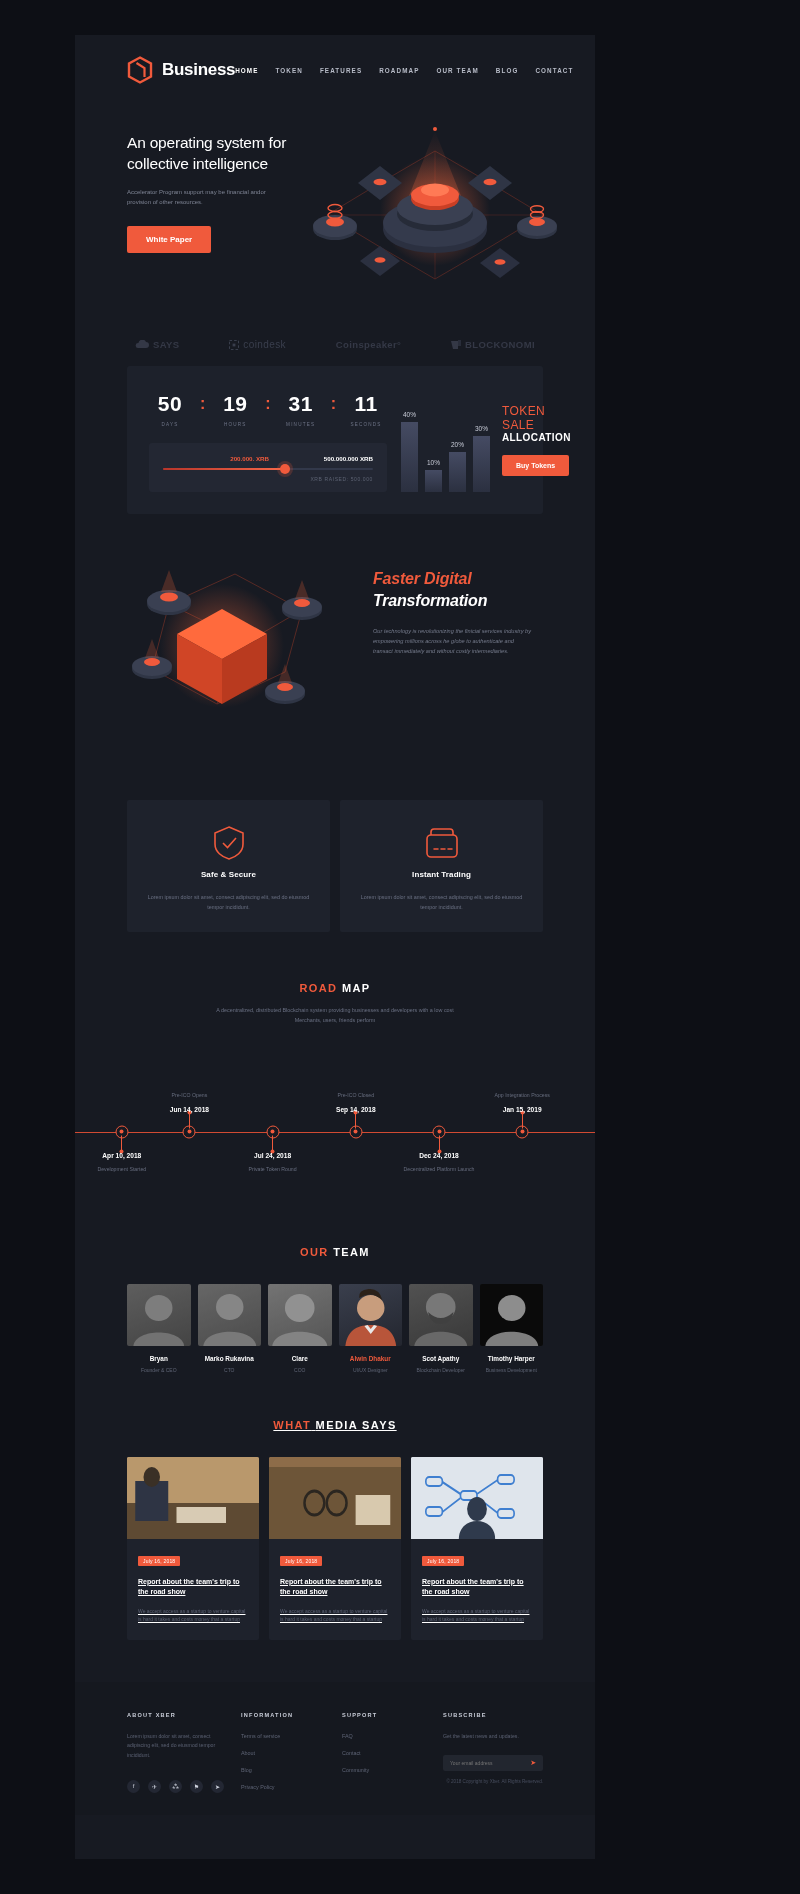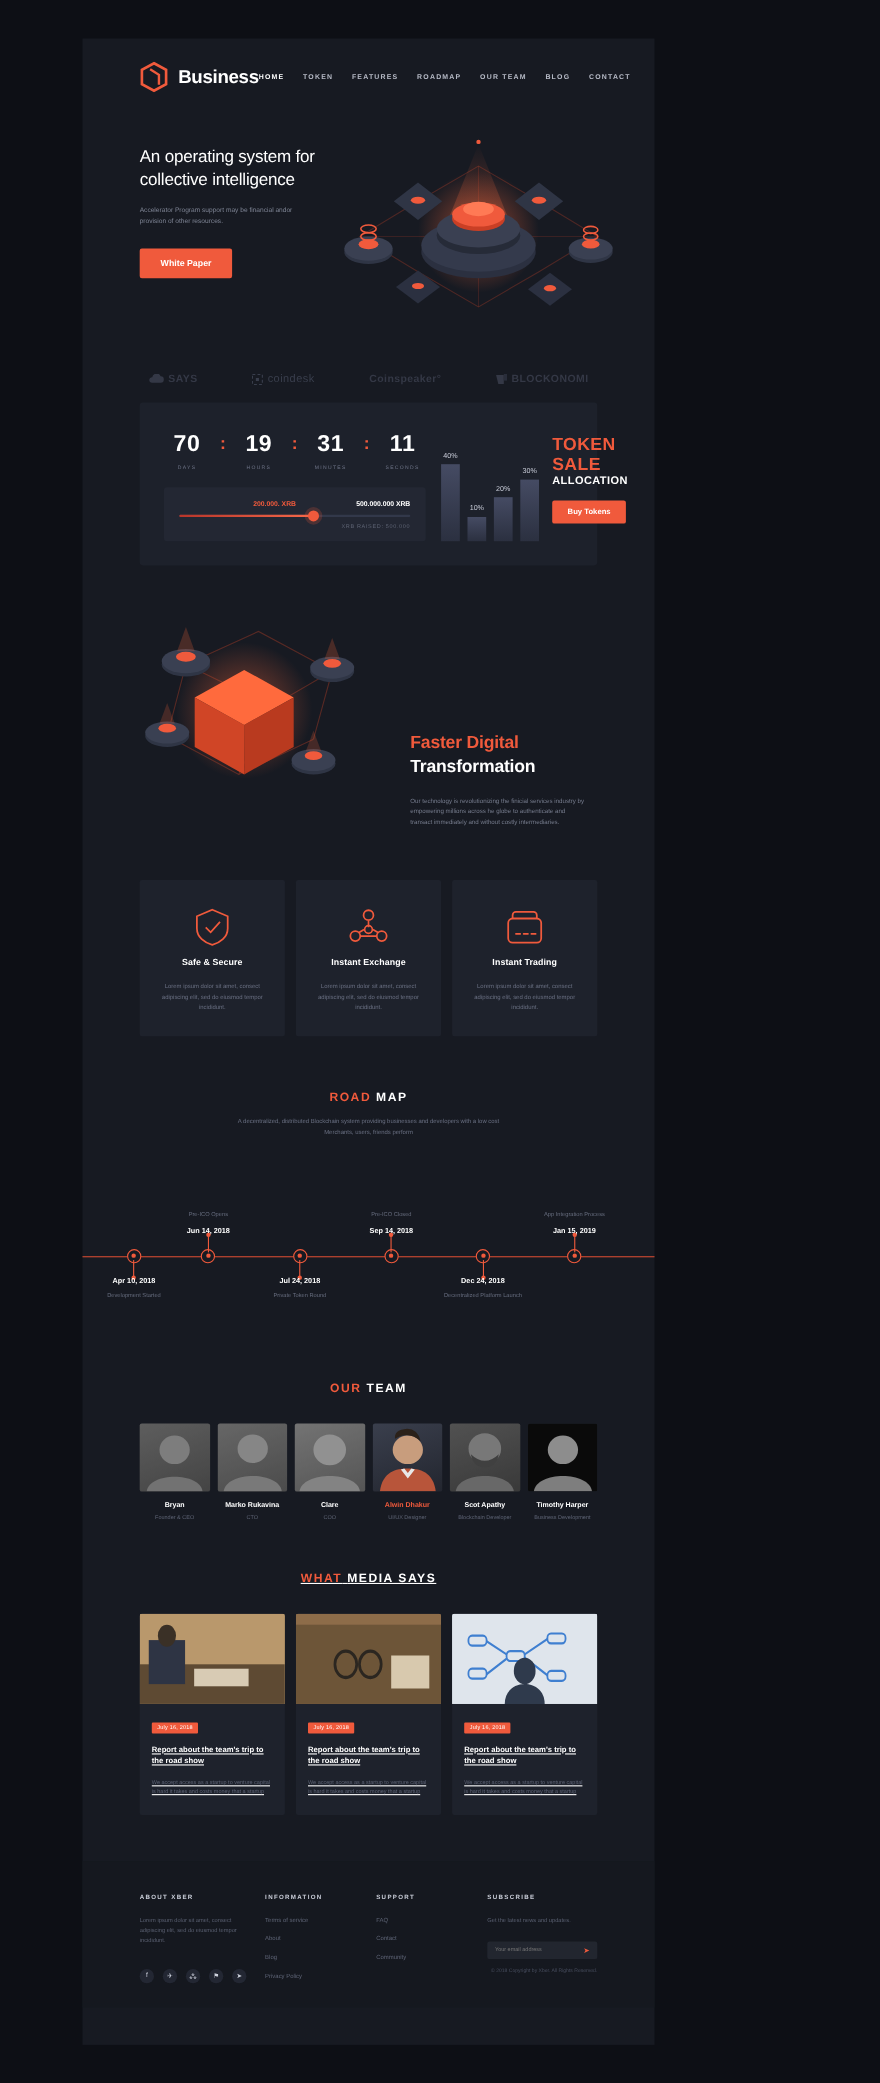--- a/index.html
+++ b/index.html
@@ -58,26 +58,26 @@
              background:linear-gradient(90deg,#b8352a,#f7694a); border-radius:2px; }
   .pg-knob { position:absolute; left:58%; top:-4px; width:10px; height:10px; margin-left:-5px;
              border-radius:50%; background:#f05a3c; box-shadow:0 0 0 3px rgba(240,90,60,.2); }
   .pg-foot { text-align:right; font-size:5px; color:#5d6373; margin-top:6px; letter-spacing:.6px; }
   .sale-right { width:185px; display:flex; align-items:flex-end; gap:12px; }
   .chart { display:flex; align-items:flex-end; gap:7px; height:95px; }
   .bar-col { width:17px; display:flex; flex-direction:column; justify-content:flex-end; align-items:center; height:95px; }
   .bar-val { font-size:6.5px; color:#c8ccd8; margin-bottom:4px; }
   .bar { width:17px; background:linear-gradient(180deg,#454b63,#2b3040); }
   .alloc { padding-bottom:16px; }
-  .alloc .l1 { color:#f05a3c; font-size:16px; font-weight:bold; letter-spacing:.4px; }
+  .alloc .l1 { color:#f05a3c; font-size:12px; font-weight:normal; letter-spacing:.4px; }
   .alloc .l2 { color:#fff; font-size:10px; font-weight:bold; letter-spacing:.4px; }
   .alloc .btn-primary { margin-top:12px; font-size:7px; padding:7px 14px; }
 
   
-  .transform { display:flex; padding:10px 52px 46px; align-items:flex-end; }
+  .transform { display:flex; padding:10px 52px 46px; align-items:flex-start;font-style:italic; }
   .tf-art { width:250px; height:190px; position:relative; flex:0 0 250px; margin-left:-10px; }
   .tf-copy { flex:1; padding-left:6px; padding-top:4px; }
   .tf-copy h2 { font-size:16px; font-weight:bold; line-height:1.35; letter-spacing:-.2px; }
   .tf-copy h2 .o { color:#f05a3c; font-weight:bold; }
   .tf-copy p { margin-top:16px; font-size:5.6px; line-height:1.75; color:#757b8c; width:160px; }
 
   
   .features { display:flex; gap:10px; padding:0 52px 50px; }
   .fcard { flex:1; background:#1e222c; border-radius:2px; padding:22px 16px 20px; text-align:center; }
   .fcard .ico { height:42px; display:flex; align-items:center; justify-content:center; }
@@ -268,21 +268,21 @@
         </svg>
       <span>BLOCKONOMI</span>
     </div>
   </div>
 
   <div class="sale-wrap">
     <div class="sale">
       <div class="sale-left">
         <div class="countdown">
           <div class="cd-unit">
-            <div class="cd-num">70</div>
+            <div class="cd-num">50</div>
             <div class="cd-lbl">DAYS</div>
           </div>
           <div class="cd-sep">:</div>
           <div class="cd-unit">
             <div class="cd-num">19</div>
             <div class="cd-lbl">HOURS</div>
           </div>
           <div class="cd-sep">:</div>
           <div class="cd-unit">
             <div class="cd-num">31</div>
@@ -393,33 +393,20 @@
 
   <div class="features">
     <div class="fcard">
       <div class="ico">
         <svg width="34" height="36" viewBox="0 0 34 36">
             <path d="M17 2 L31 8 V19 C31 27 24 32 17 34 C10 32 3 27 3 19 V8 Z" fill="none" stroke="#f05a3c" stroke-width="1.6"></path>
             <path d="M11 18 l4.5 4.5 L24 13" fill="none" stroke="#f05a3c" stroke-width="1.6"></path>
           </svg>
       </div>
       <h3>Safe &amp; Secure</h3>
-      <p>Lorem ipsum dolor sit amet, consect adipiscing elit, sed do eiusmod tempor incididunt.</p>
-    </div>
-    <div class="fcard">
-      <div class="ico">
-        <svg width="36" height="34" viewBox="0 0 36 34">
-            <circle cx="18" cy="6" r="4.5" fill="none" stroke="#f05a3c" stroke-width="1.6"></circle>
-            <circle cx="6" cy="25" r="4.5" fill="none" stroke="#f05a3c" stroke-width="1.6"></circle>
-            <circle cx="30" cy="25" r="4.5" fill="none" stroke="#f05a3c" stroke-width="1.6"></circle>
-            <path d="M18 11 v6 M14 19 L9 22 M22 19 L27 22 M11 25 h14" fill="none" stroke="#f05a3c" stroke-width="1.5"></path>
-            <circle cx="18" cy="19" r="3.5" fill="none" stroke="#f05a3c" stroke-width="1.5"></circle>
-          </svg>
-      </div>
-      <h3>Instant Exchange</h3>
       <p>Lorem ipsum dolor sit amet, consect adipiscing elit, sed do eiusmod tempor incididunt.</p>
     </div>
     <div class="fcard">
       <div class="ico">
         <svg width="34" height="32" viewBox="0 0 34 32">
             <rect x="2" y="8" width="30" height="22" rx="4" fill="none" stroke="#f05a3c" stroke-width="1.6"></rect>
             <path d="M6 8 V5 a3 3 0 0 1 3-3 h16 a3 3 0 0 1 3 3 v3" fill="none" stroke="#f05a3c" stroke-width="1.6"></path>
             <path d="M9 22 h4 M16 22 h4 M23 22 h4" stroke="#f05a3c" stroke-width="1.5" stroke-linecap="round"></path>
           </svg>
       </div>

